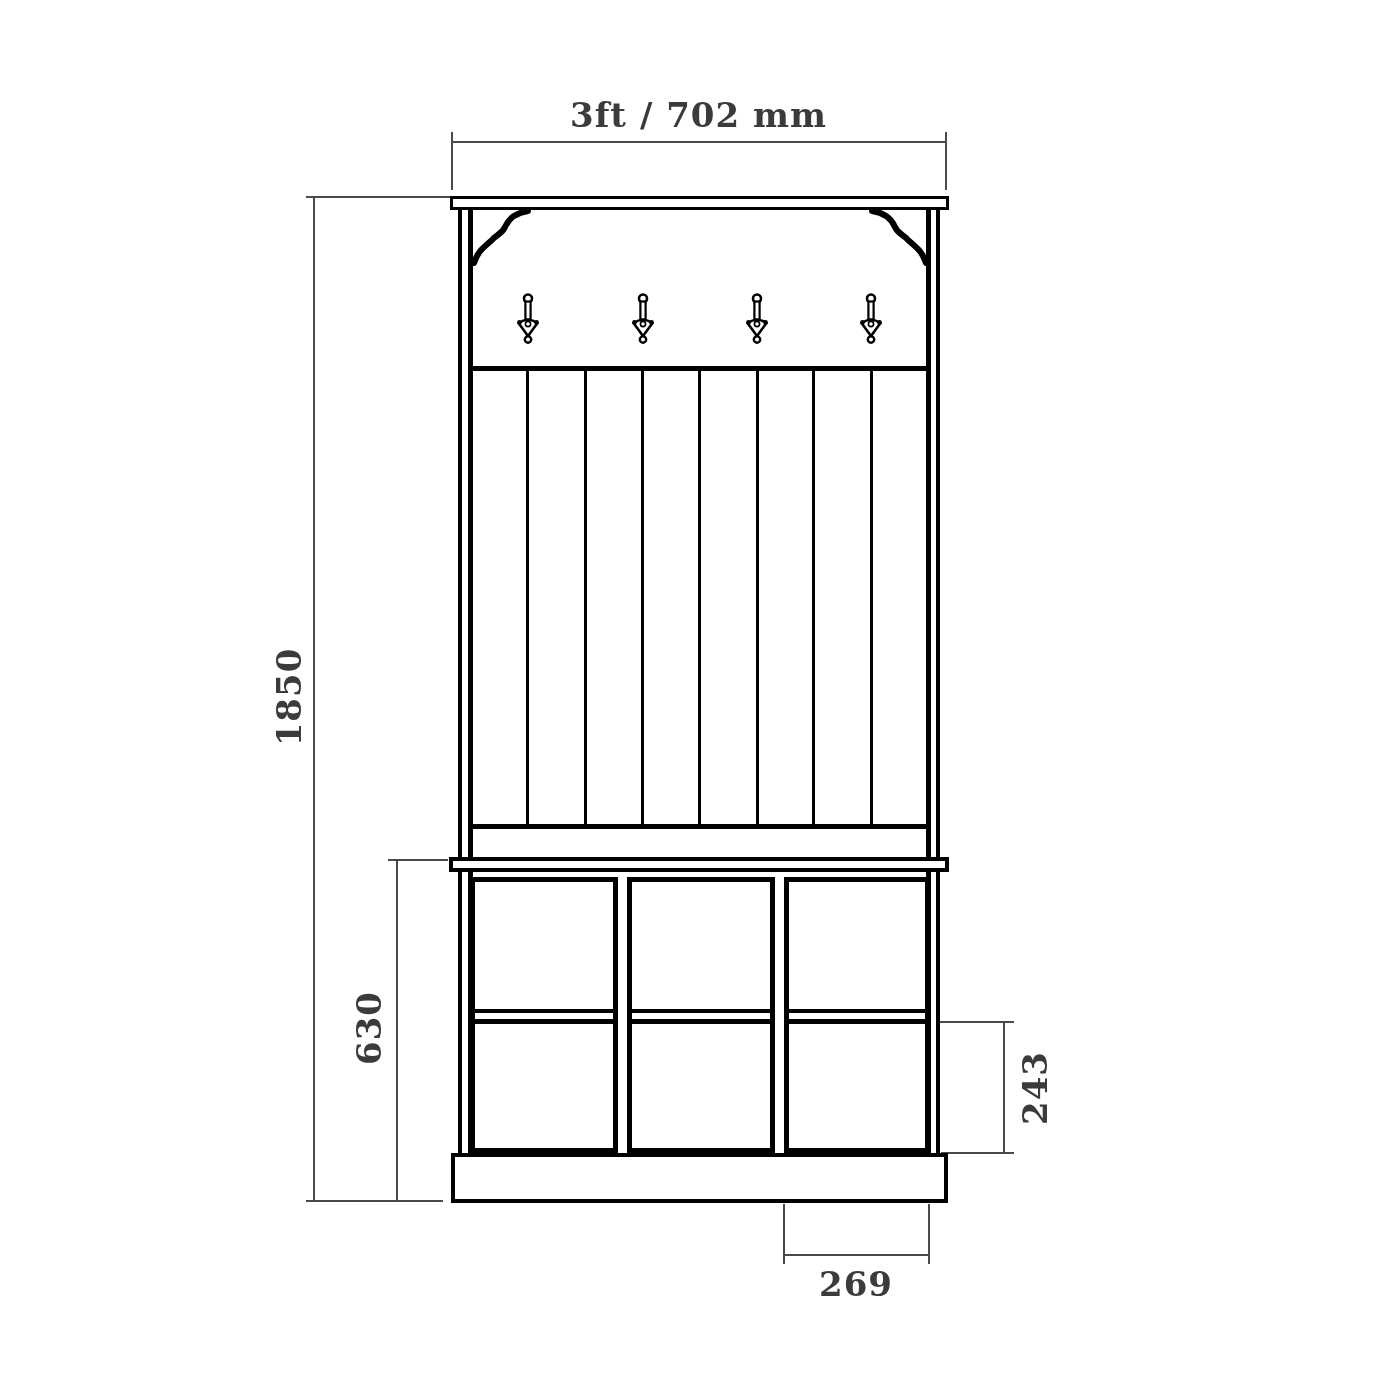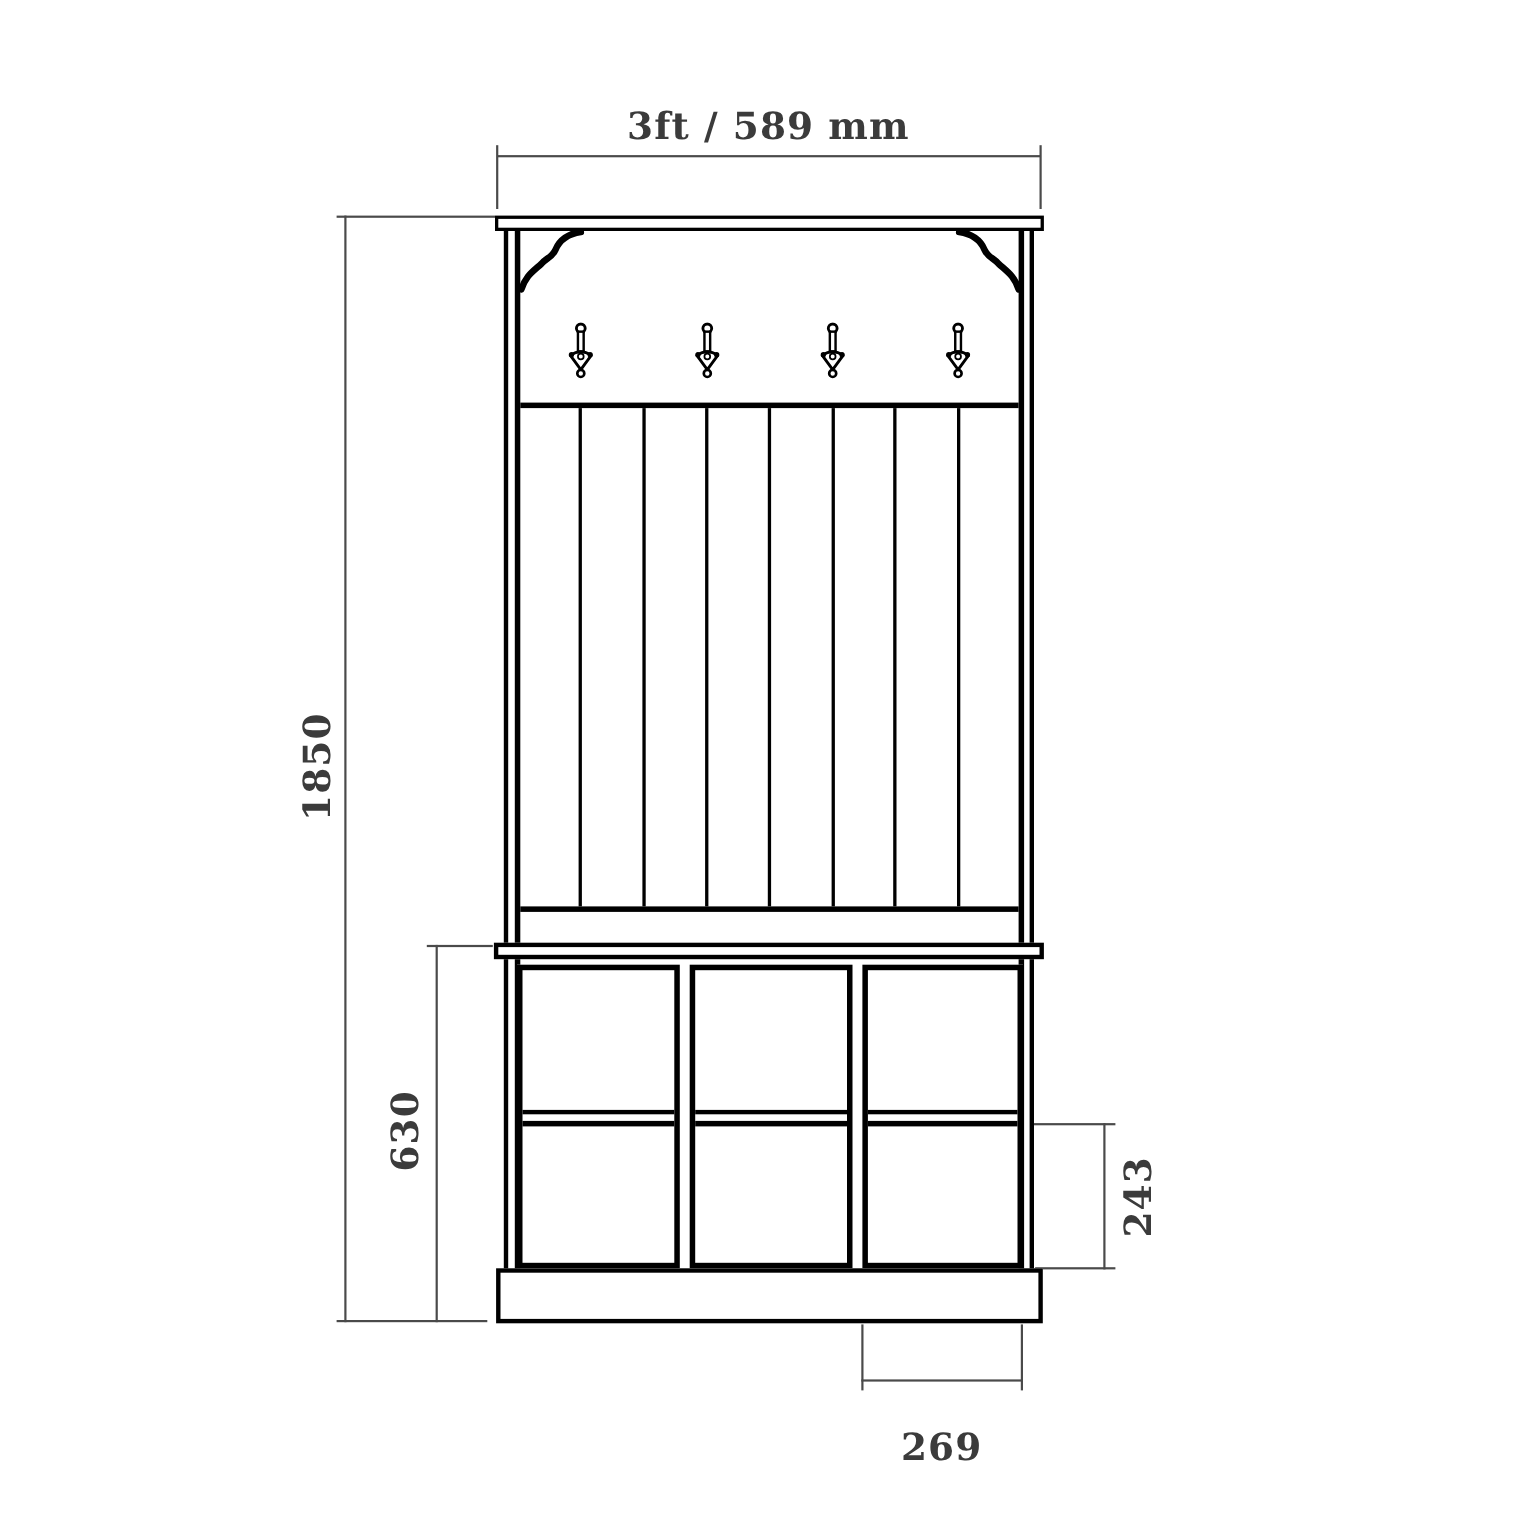--- a/index.html
+++ b/index.html
@@ -21,21 +21,21 @@
   .board-thick{background:#fff;border:4px solid #000;z-index:3;}
   .cubby{background:#fff;border:5px solid #000;z-index:3;}
   .shelf{background:#000;z-index:4;}
   svg{position:absolute;z-index:3;}
 </style>
 </head>
 <body>
 
 <div id="canvas">
 
-  <div class="abs dim-label" style="left:450px;top:95px;width:497px;height:42px;">3ft / 589 mm</div>
+  <div class="abs dim-label" style="left:450px;top:95px;width:497px;height:42px;">3ft / 702 mm</div>
   <div class="abs dim" style="left:452px;top:141px;width:494px;height:2px;"></div>
   <div class="abs dim" style="left:451px;top:132px;width:2px;height:58px;"></div>
   <div class="abs dim" style="left:945px;top:132px;width:2px;height:58px;"></div>
 
   <div class="abs dim" style="left:313px;top:196px;width:2px;height:1006px;"></div>
   <div class="abs dim" style="left:306px;top:196px;width:144px;height:2px;"></div>
   <div class="abs dim" style="left:306px;top:1200px;width:137px;height:2px;"></div>
   <div class="abs dim-label vlabel" style="left:219px;top:677px;width:140px;height:40px;">1850</div>
 
   <div class="abs dim" style="left:396px;top:859px;width:2px;height:343px;"></div>
@@ -43,21 +43,21 @@
   <div class="abs dim-label vlabel" style="left:309px;top:1008px;width:120px;height:40px;">630</div>
 
   <div class="abs dim" style="left:1003px;top:1021px;width:2px;height:133px;"></div>
   <div class="abs dim" style="left:938px;top:1021px;width:76px;height:2px;"></div>
   <div class="abs dim" style="left:941px;top:1152px;width:73px;height:2px;"></div>
   <div class="abs dim-label vlabel" style="left:975px;top:1068px;width:120px;height:40px;">243</div>
 
   <div class="abs dim" style="left:783px;top:1204px;width:2px;height:60px;"></div>
   <div class="abs dim" style="left:928px;top:1204px;width:2px;height:60px;"></div>
   <div class="abs dim" style="left:783px;top:1254px;width:147px;height:2px;"></div>
-  <div class="abs dim-label" style="left:796px;top:1296px;width:120px;height:40px;">269</div>
+  <div class="abs dim-label" style="left:796px;top:1264px;width:120px;height:40px;">269</div>
 
   <div class="abs ink" style="left:458px;top:208px;width:4px;height:946px;"></div>
   <div class="abs ink" style="left:468px;top:208px;width:5px;height:946px;"></div>
   <div class="abs ink" style="left:926px;top:208px;width:5px;height:946px;"></div>
   <div class="abs ink" style="left:936px;top:208px;width:4px;height:946px;"></div>
 
   <div class="abs board" style="left:450px;top:196px;width:499px;height:14px;"></div>
 
   <svg style="left:450px;top:196px;" width="500" height="80" viewBox="0 0 500 80">
     <path d="M78 15 C64 17 58 24 55 31 C52 38 46 39 42 44 C33 52 28 55 24 67" fill="none" stroke="#000" stroke-width="6" stroke-linecap="round"></path>

